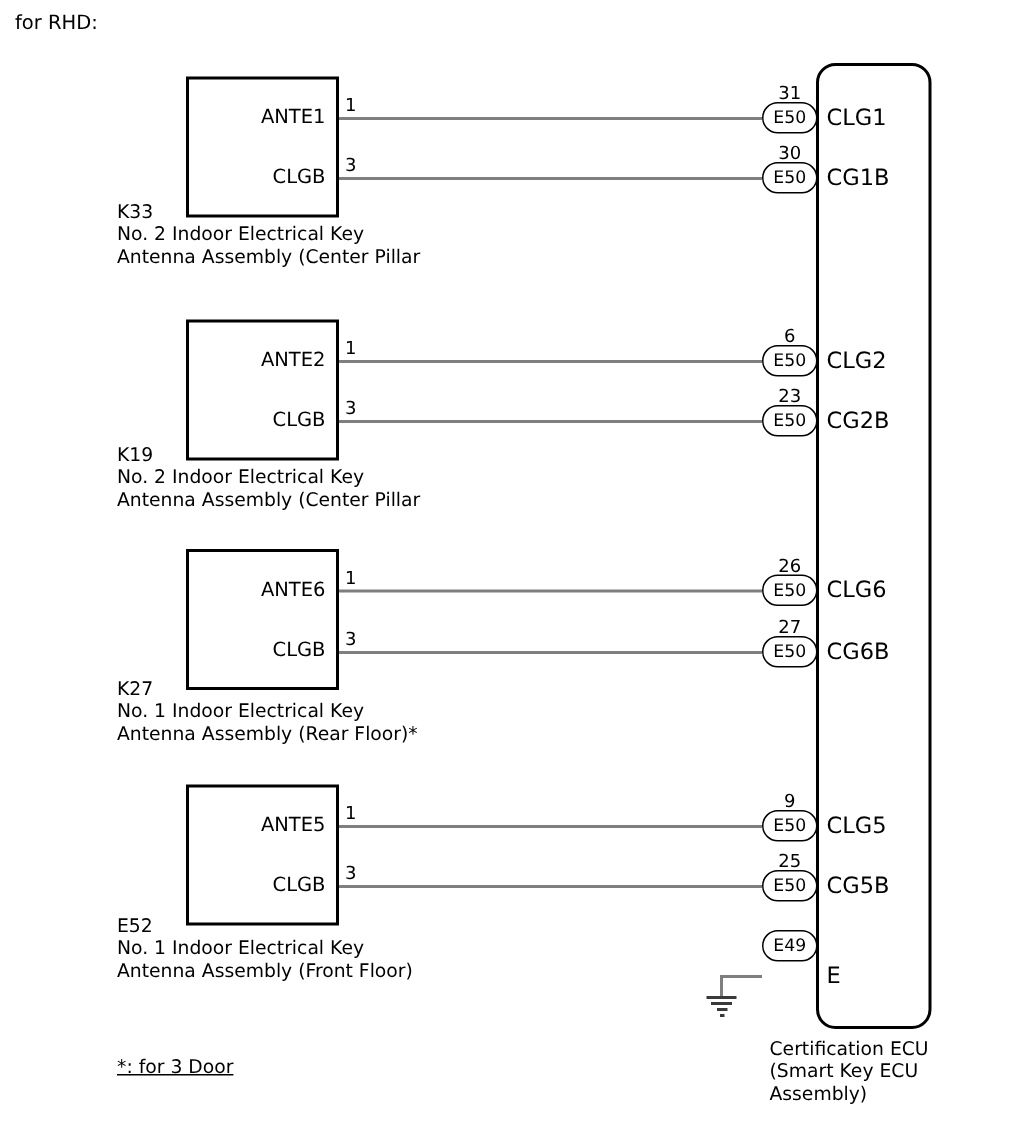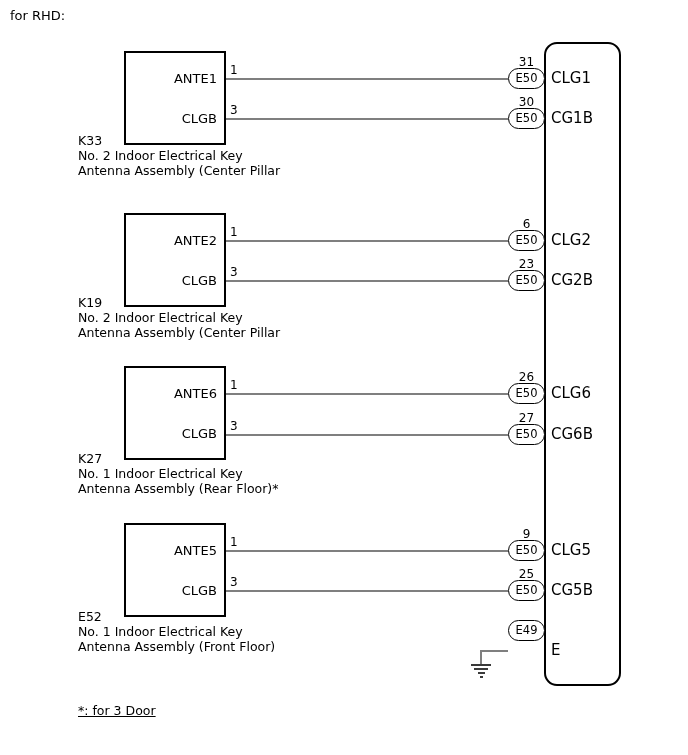--- a/index.html
+++ b/index.html
@@ -143,16 +143,21 @@
 
   <div class="wire" style="left:481px;top:650px;width:27px;"></div>
   <div class="vwire" style="left:480px;top:650px;height:14px;"></div>
   <div>
     <div class="gnd-bar" style="left:471px;top:664px;width:20px;"></div>
     <div class="gnd-bar" style="left:474px;top:668px;width:14px;"></div>
     <div class="gnd-bar" style="left:478px;top:672px;width:7px;"></div>
     <div class="gnd-bar" style="left:480px;top:676px;width:3px;"></div>
   </div>
 
+  <div class="ecu-label">
+    <div>Certification ECU</div>
+    <div>(Smart Key ECU</div>
+    <div>Assembly)</div>
+  </div>
 
   <div class="footnote">*: for 3 Door</div>
 
 </div>
 
 </body></html>

